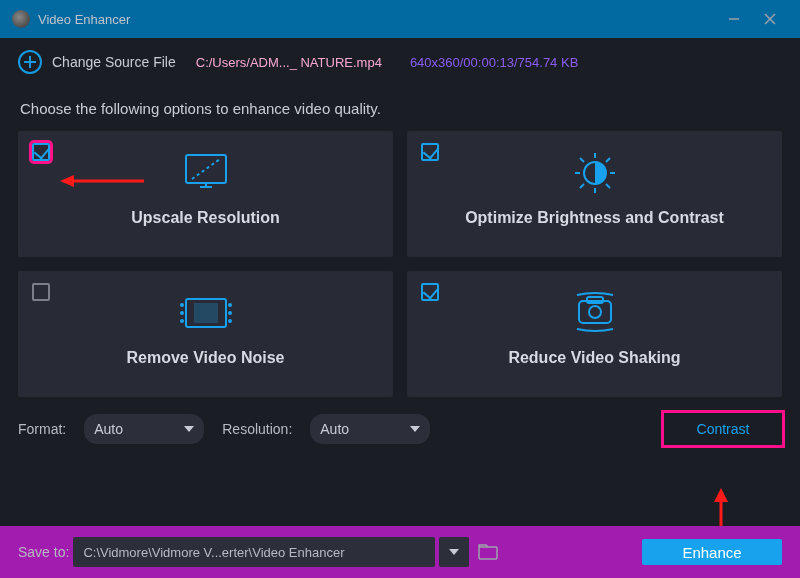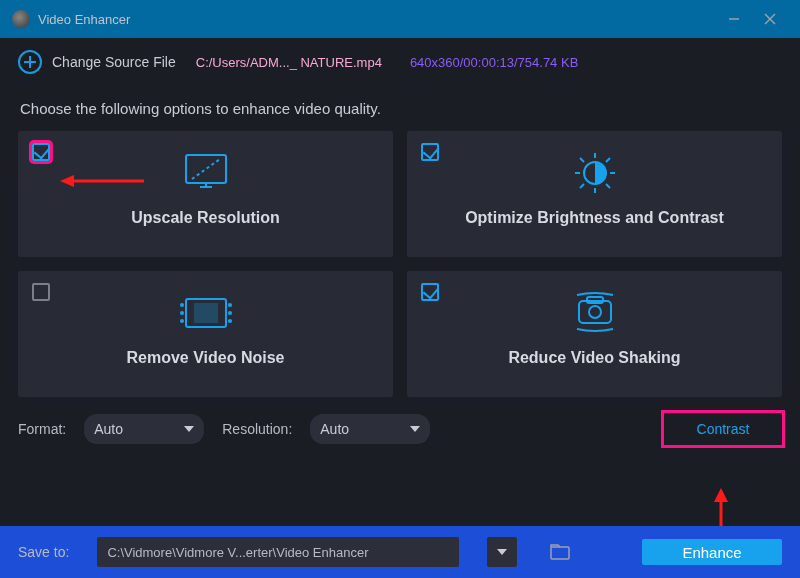--- a/index.html
+++ b/index.html
@@ -44,21 +44,21 @@
 
   
   .controls { display: flex; align-items: center; gap: 18px; padding: 16px 18px 0; }
   .cut-btn { width: 82px; height: 30px; border: 1px solid #18a2ee; border-radius: 2px; color: #18a2ee; display: flex; align-items: center; justify-content: center; gap: 8px; font-size: 14px; background: transparent; }
   .field-label { font-size: 14px; color: #b7bac2; }
   .select { width: 120px; height: 30px; background: #2c2f3a; display: flex; align-items: center; justify-content: space-between; padding: 0 10px; font-size: 14px; color: #c8ccd4; border-radius: 13px; }
   .caret { width: 0; height: 0; border-left: 5px solid transparent; border-right: 5px solid transparent; border-top: 6px solid #c8ccd4; }
   .preview-btn { margin-left: auto; width: 118px; height: 32px; display: flex; align-items: center; justify-content: center; color: #18a2ee; font-size: 14px; box-shadow: 0 0 0 3px #ff0f8a; }
 
   
-  .footer { position: absolute; bottom: 0; left: 0; right: 0; height: 52px; background: #1d4ed8; display: flex; align-items: center; padding: 0 18px; gap: 28px; }
+  .footer { position: absolute; bottom: 0; left: 0; right: 0; height: 52px; background: #a21caf; display: flex; align-items: center; padding: 0 18px; gap: 4px; }
   .footer .lab { font-size: 14px; color: #b7bac2; }
   .path-box { flex: 0 0 362px; height: 30px; background: #2c2f3a; display: flex; align-items: center; padding: 0 10px; font-size: 13px; color: #b7bac2; border-radius: 2px; }
   .drop-sq { width: 30px; height: 30px; background: #2c2f3a; display:flex; align-items:center; justify-content:center; border-radius:2px; }
   .folder-btn { width: 30px; height: 30px; display:flex; align-items:center; justify-content:center; }
   .enhance-btn { margin-left: auto; width: 140px; height: 26px; background: #18a2ee; color: #fff; display:flex; align-items:center; justify-content:center; font-size: 15px; border-radius: 2px; }
 </style>
 </head>
 <body>
 
 <div class="titlebar">

